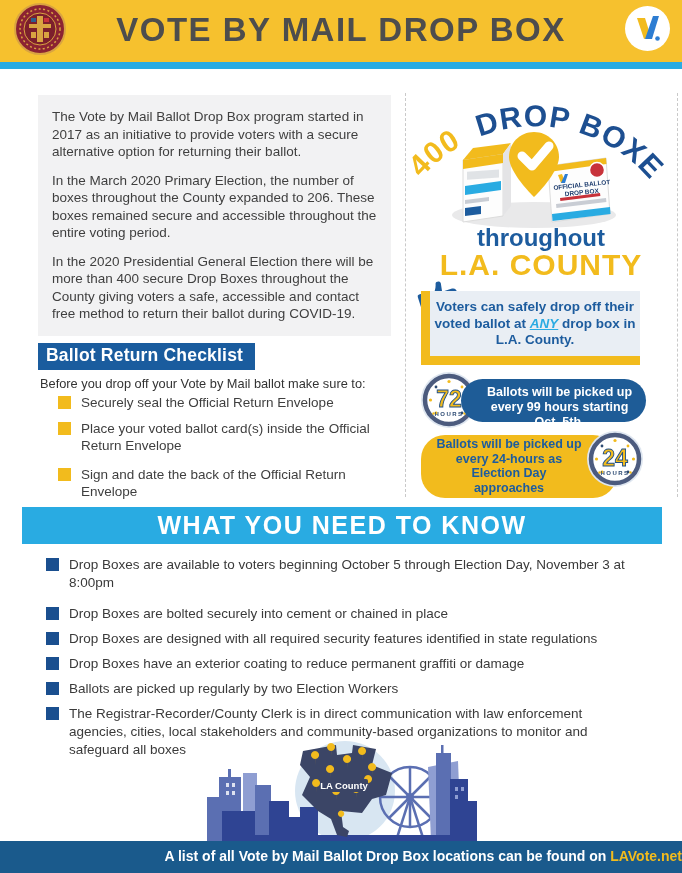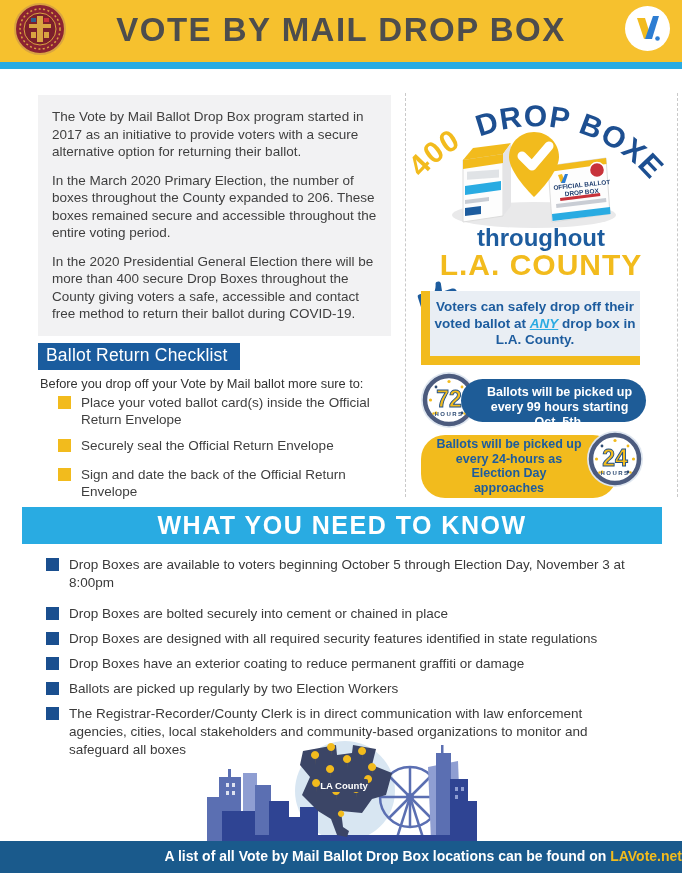--- a/index.html
+++ b/index.html
@@ -13,21 +13,21 @@
   .seal { position:absolute; left:14px; top:3px; }
   .logo-circle { position:absolute; right:12px; top:6px; }
   .stripe { position:absolute; left:0; top:62px; width:682px; height:7px; background:#29ABE2; }
 
   
   .intro-box { position:absolute; left:38px; top:95px; width:353px; background:#F2F2F3;
     padding:13px 14px; color:#3F3F3F; font-size:13.5px; line-height:17.5px; }
   .intro-box p + p { margin-top:11px; }
 
   .checklist-title { position:absolute; left:38px; top:343px; background:#1A5C9E; color:#fff;
-    font-size:17.5px; font-weight:normal; padding:2px 12px 4px 8px; letter-spacing:0.2px; }
+    font-size:17.5px; font-weight:bold; padding:2px 12px 4px 8px; letter-spacing:0.2px; }
   .checklist-intro { position:absolute; left:40px; top:376px; width:350px; font-size:12.8px; color:#333; }
   .checklist { position:absolute; left:58px; top:394px; width:330px; }
   .check-item { display:flex; gap:10px; margin-bottom:9px; }
   .check-item:nth-child(2){ margin-bottom:12px; }
   .bullet-y { flex:0 0 13px; width:13px; height:13px; background:#F2BB1D; margin-top:2px; }
   .check-item span.txt { font-size:13.5px; line-height:17px; color:#3F3F3F; }
 
   
   .dash-l, .dash-r { position:absolute; top:93px; height:404px; width:0; border-left:1px dashed #C9C9C9; }
   .dash-l { left:405px; } .dash-r { left:677px; }
@@ -95,29 +95,29 @@
   </div>
   <div class="stripe"></div>
 
   <div class="intro-box">
     <p>The Vote by Mail Ballot Drop Box program started in 2017 as an initiative to provide voters with a secure alternative option for returning their ballot.</p>
     <p>In the March 2020 Primary Election, the number of boxes throughout the County expanded to 206. These boxes remained secure and accessible throughout the entire voting period.</p>
     <p>In the 2020 Presidential General Election there will be more than 400 secure Drop Boxes throughout the County giving voters a safe, accessible and contact free method to return their ballot during COVID-19.</p>
   </div>
 
   <div class="checklist-title">Ballot Return Checklist</div>
-  <div class="checklist-intro">Before you drop off your Vote by Mail ballot more sure to:</div>
+  <div class="checklist-intro">Before you drop off your Vote by Mail ballot make sure to:</div>
   <div class="checklist">
     <div class="check-item">
       <span class="bullet-y"></span>
-      <span class="txt">Place your voted ballot card(s) inside the Official Return Envelope</span>
+      <span class="txt">Securely seal the Official Return Envelope</span>
     </div>
     <div class="check-item">
       <span class="bullet-y"></span>
-      <span class="txt">Securely seal the Official Return Envelope</span>
+      <span class="txt">Place your voted ballot card(s) inside the Official Return Envelope</span>
     </div>
     <div class="check-item">
       <span class="bullet-y"></span>
       <span class="txt">Sign and date the back of the Official Return Envelope</span>
     </div>
   </div>
 
   <div class="dash-l"></div>
   <div class="dash-r"></div>
 

